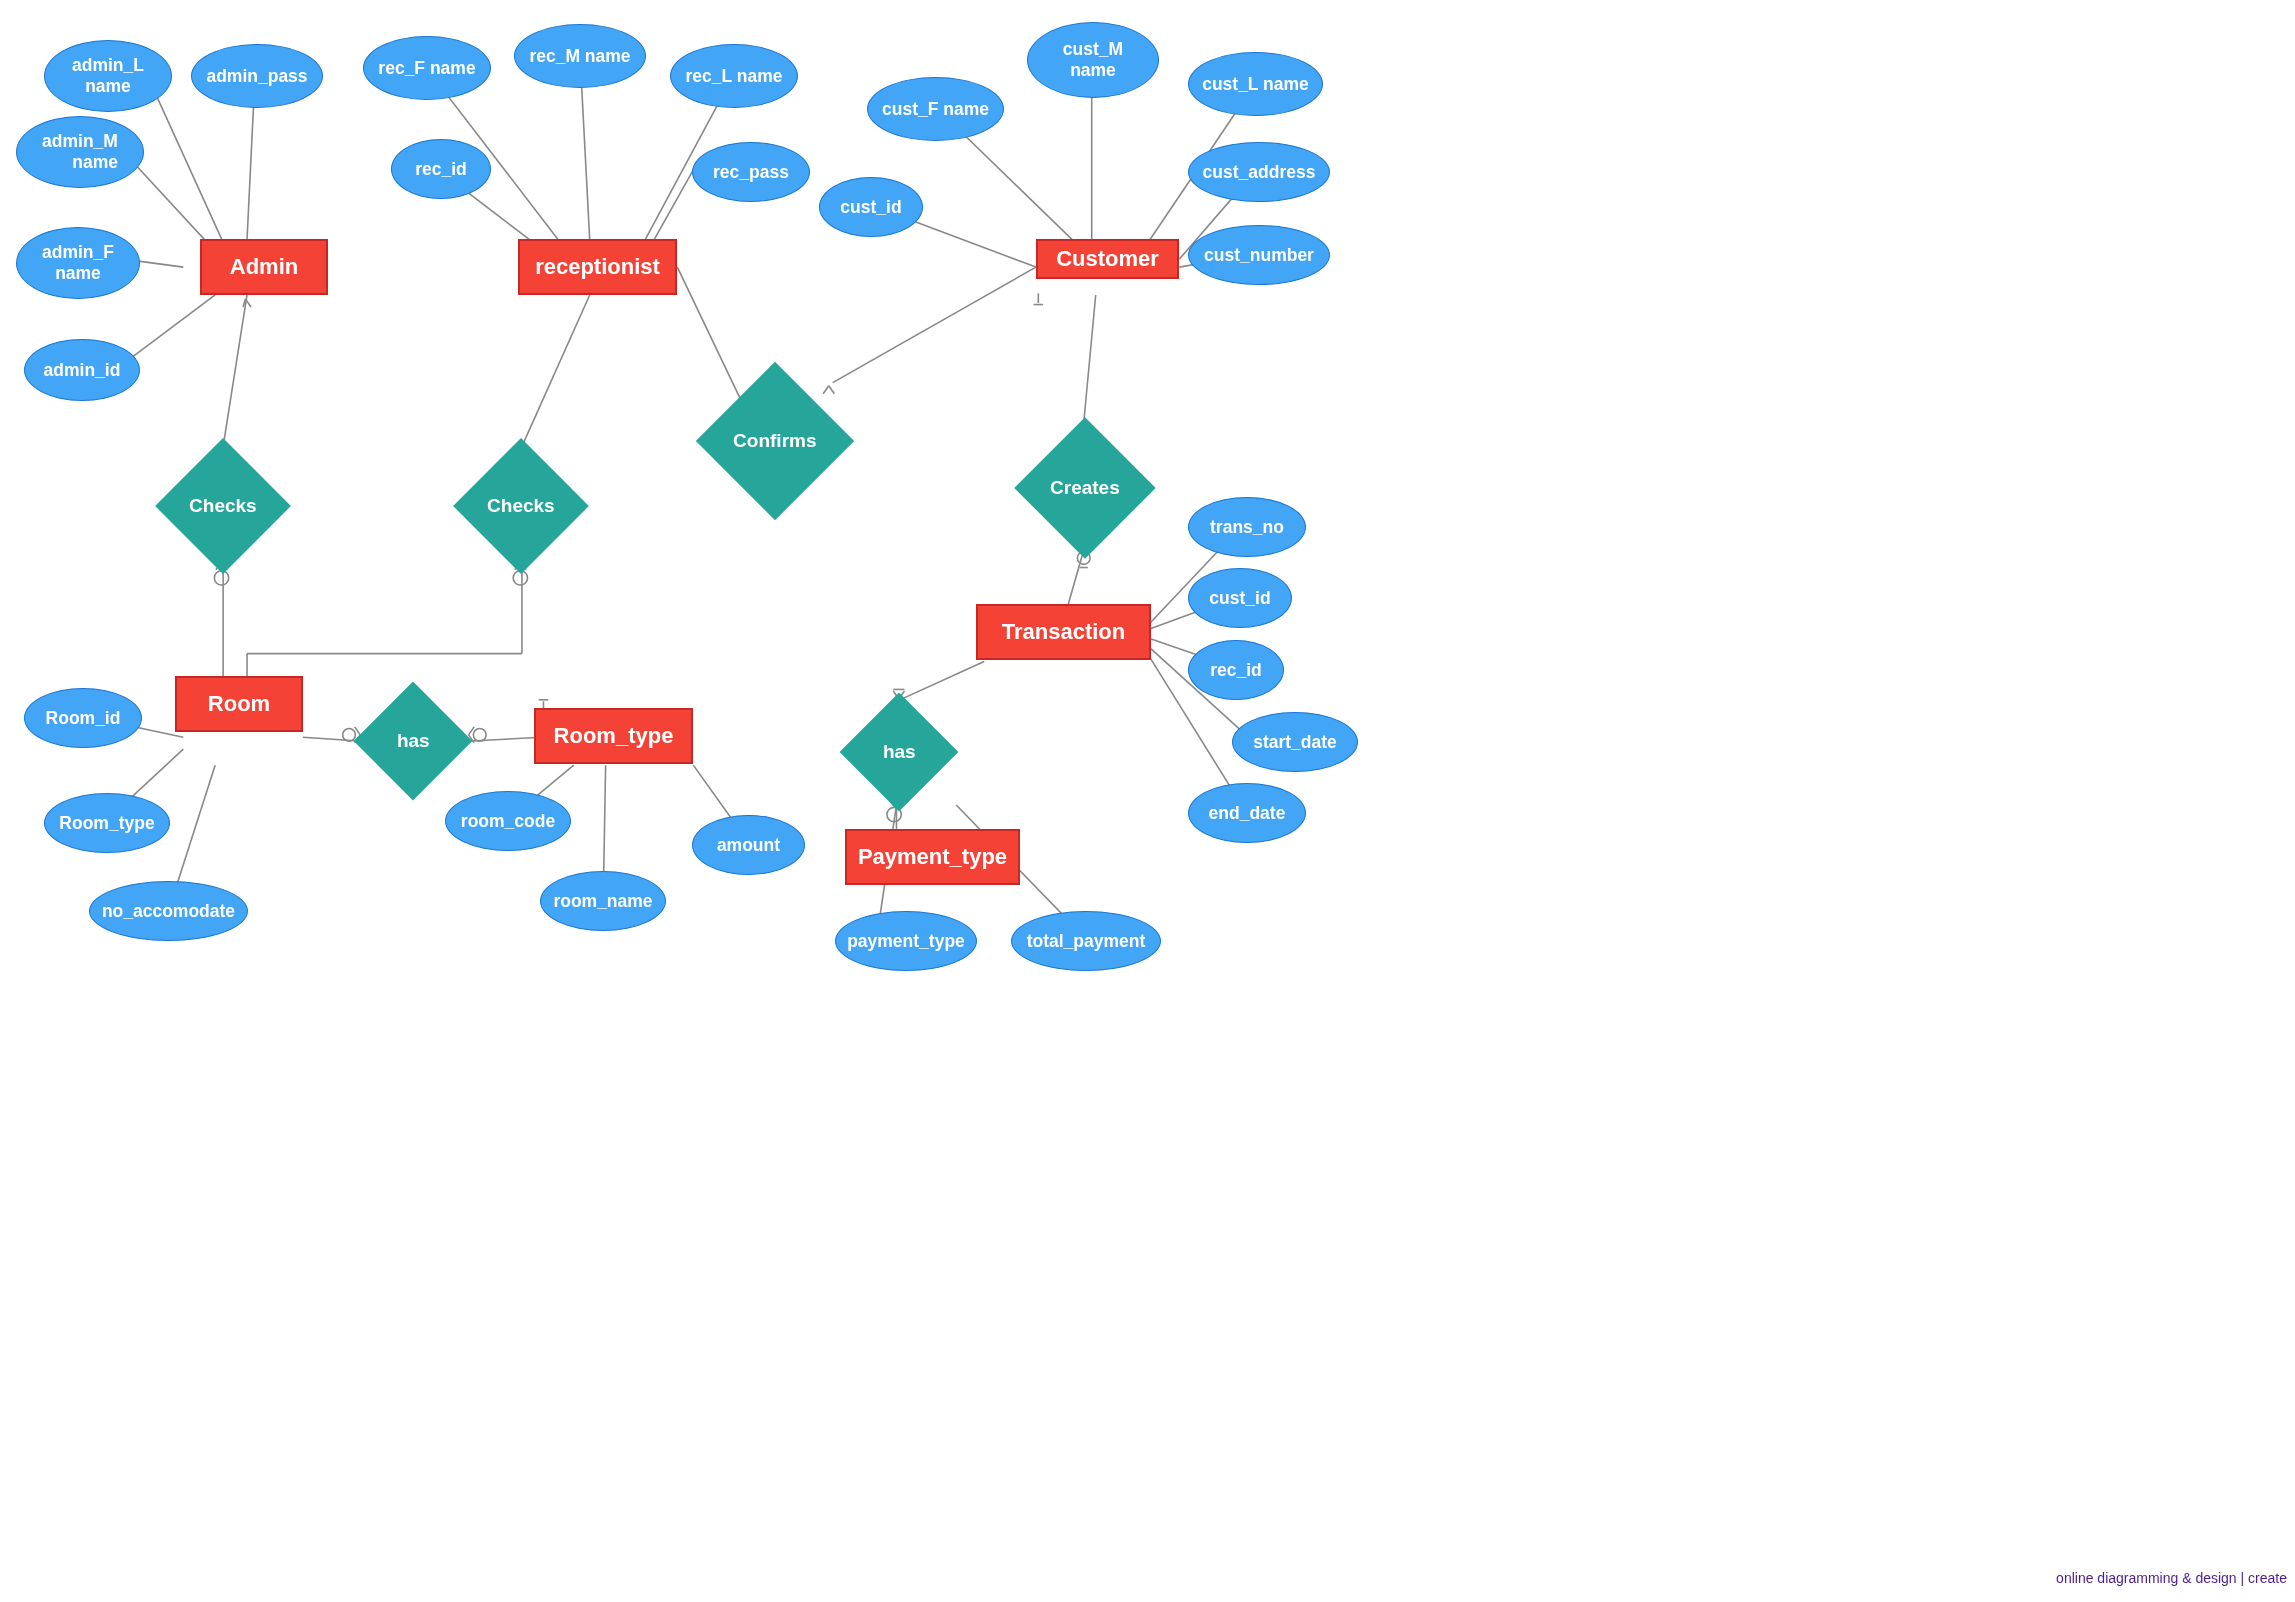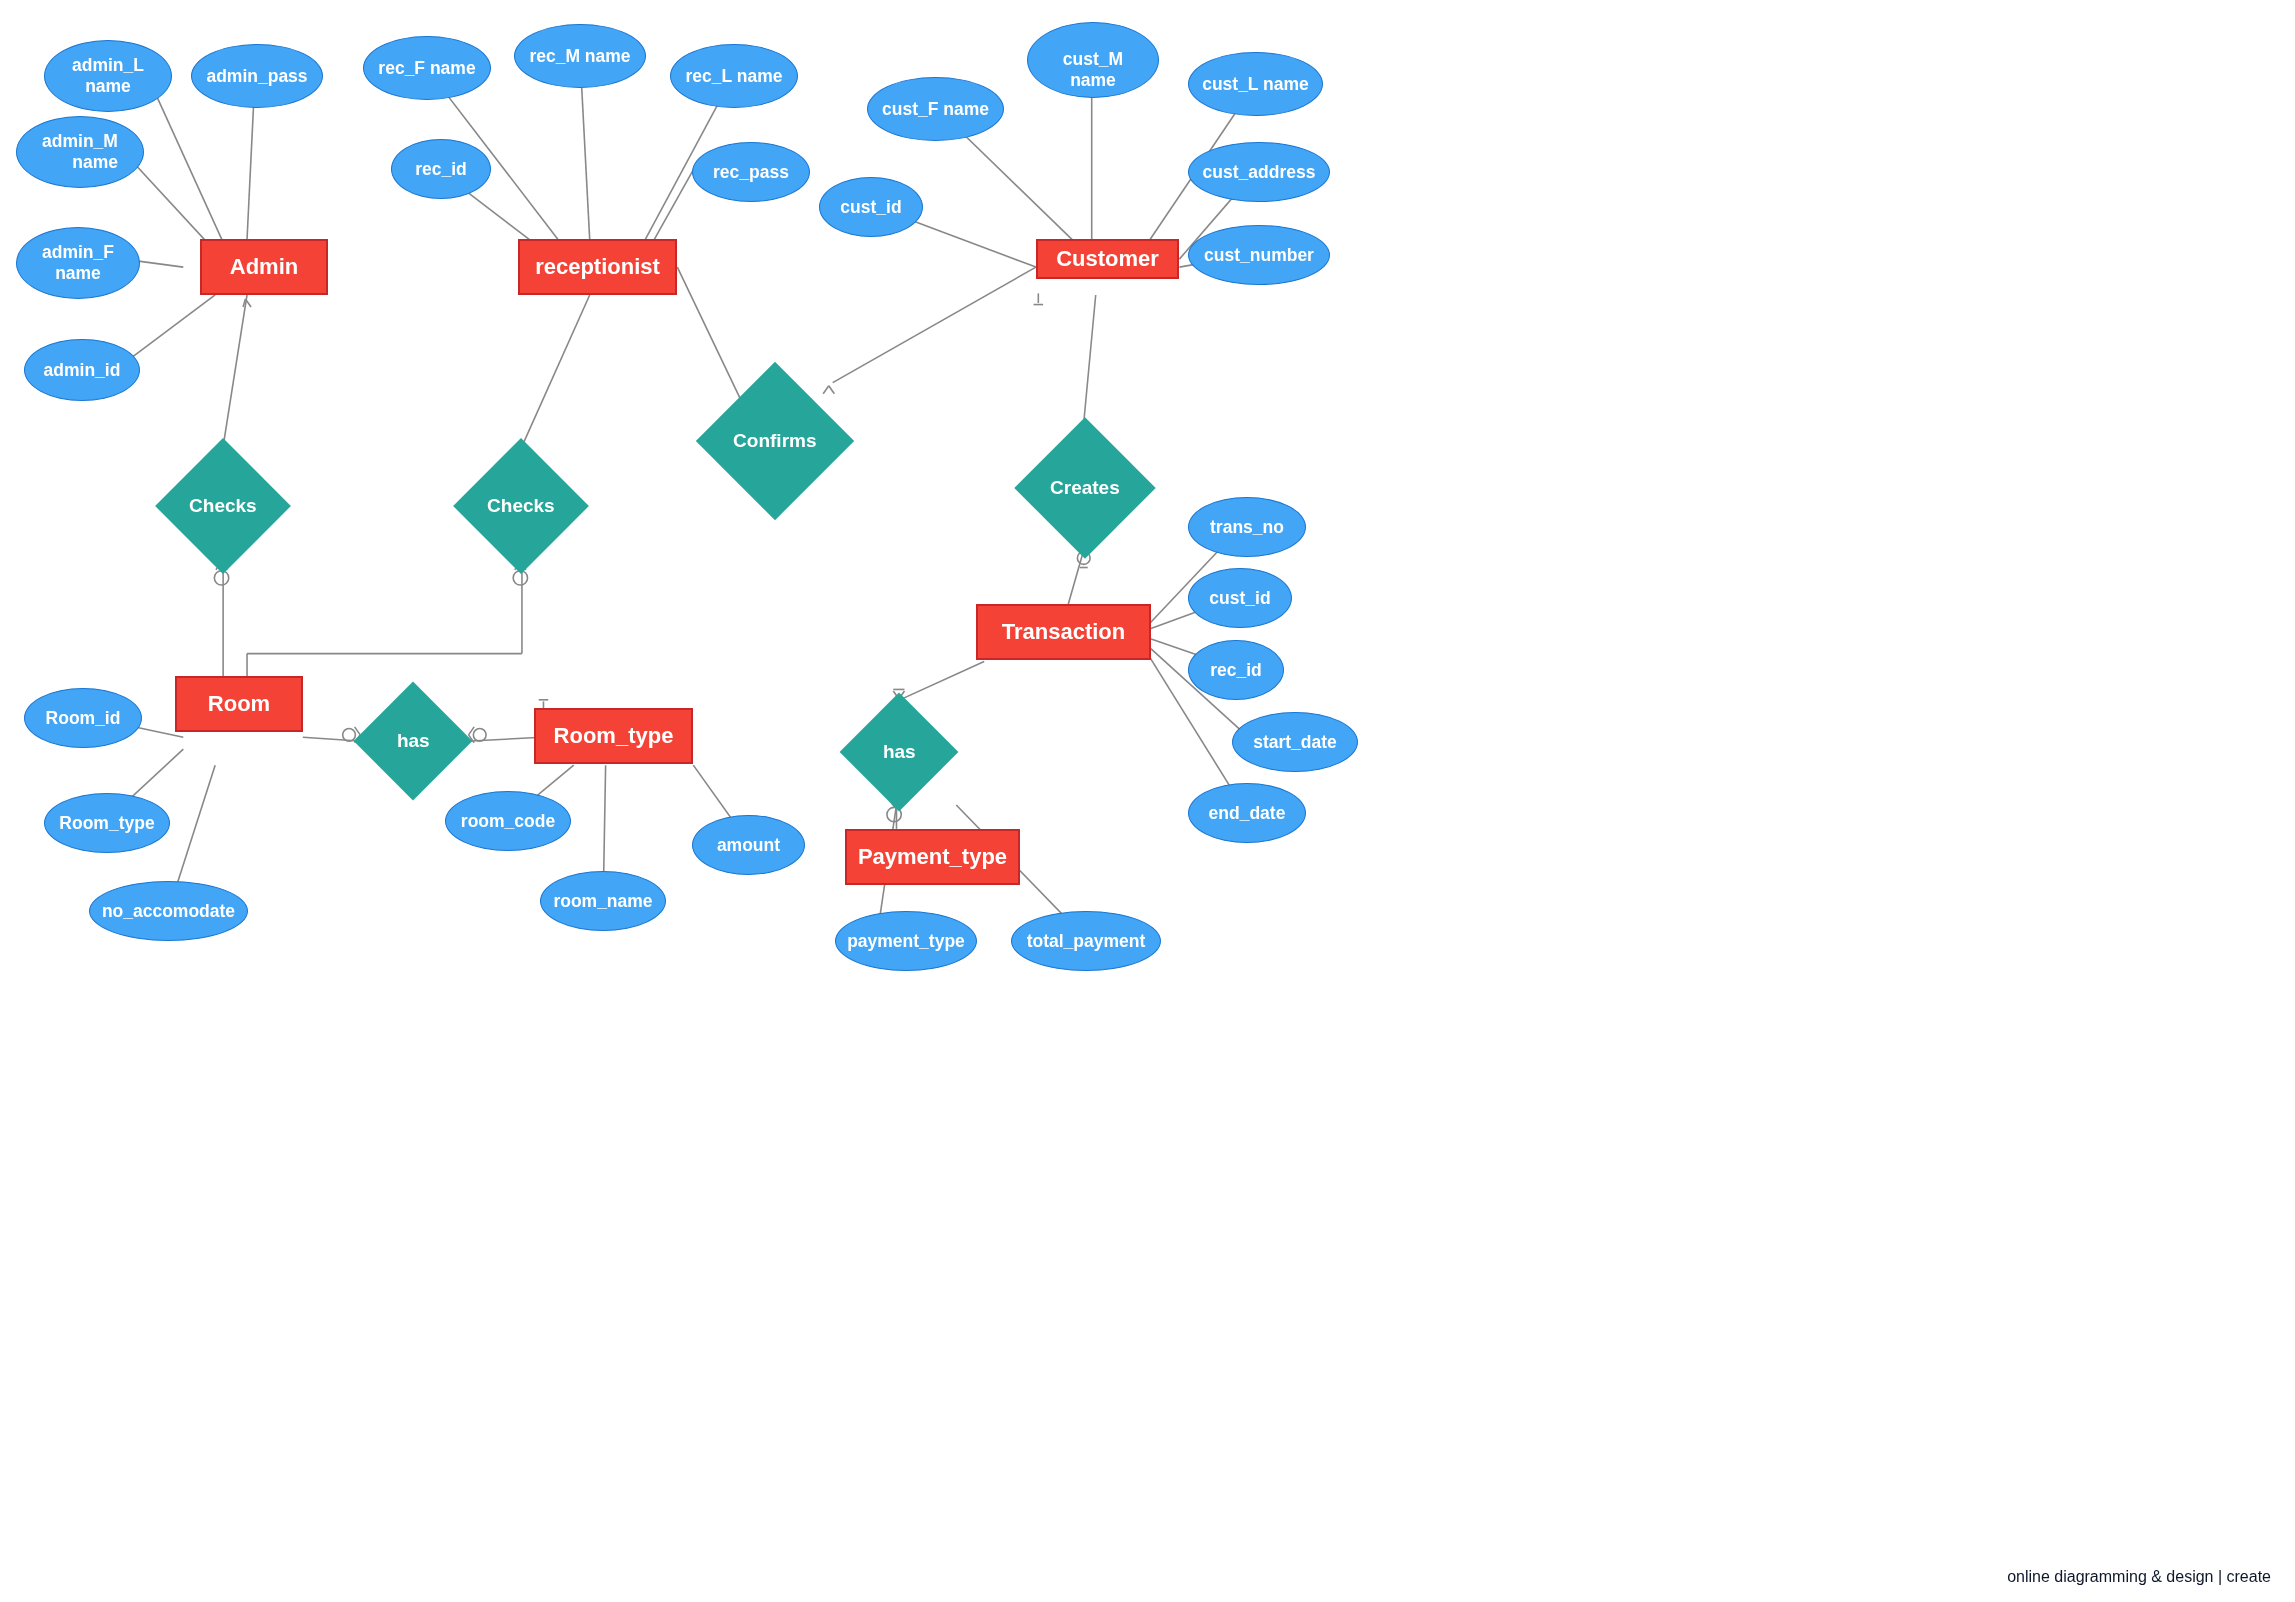--- a/index.html
+++ b/index.html
@@ -71,23 +71,23 @@
       display: flex;
       align-items: center;
       justify-content: center;
       text-align: center;
       border: 1.6px solid #1976d2;
       padding: 6.4px;
     }
     .watermark {
       position: absolute;
       bottom: 16px;
-      right: 24px;
-      font-size: 16px;
-      color: #0f172a;
+      right: 8px;
+      font-size: 14px;
+      color: #4c1d95;
     }
   </style>
 </head>
 <body>
 
 <div class="diagram-container">
   <svg class="connections" viewBox="0 0 2880 2010" width="2295" height="1602">
 
     <line x1="185" y1="95" x2="285" y2="315" stroke="#888" stroke-width="2"></line>
 
@@ -313,21 +313,21 @@
   <div class="attribute" style="left:391px; top:139px; width:100px; height:60px;">
     <span>rec_id</span>
   </div>
   <div class="attribute" style="left:692px; top:142px; width:118px; height:60px;">
     <span>rec_pass</span>
   </div>
 
   <div class="attribute" style="left:867px; top:77px; width:137px; height:64px;">
     <span>cust_F name</span>
   </div>
-  <div class="attribute" style="left:1027px; top:22px; width:132px; height:76px;align-items:flex-end;">
+  <div class="attribute" style="left:1027px; top:22px; width:132px; height:76px;">
     <span style="white-space:pre-line;text-align:center;">cust_M
 name</span>
   </div>
   <div class="attribute" style="left:1188px; top:52px; width:135px; height:64px;">
     <span>cust_L name</span>
   </div>
   <div class="attribute" style="left:819px; top:177px; width:104px; height:60px;">
     <span>cust_id</span>
   </div>
   <div class="attribute" style="left:1188px; top:142px; width:142px; height:60px;">

